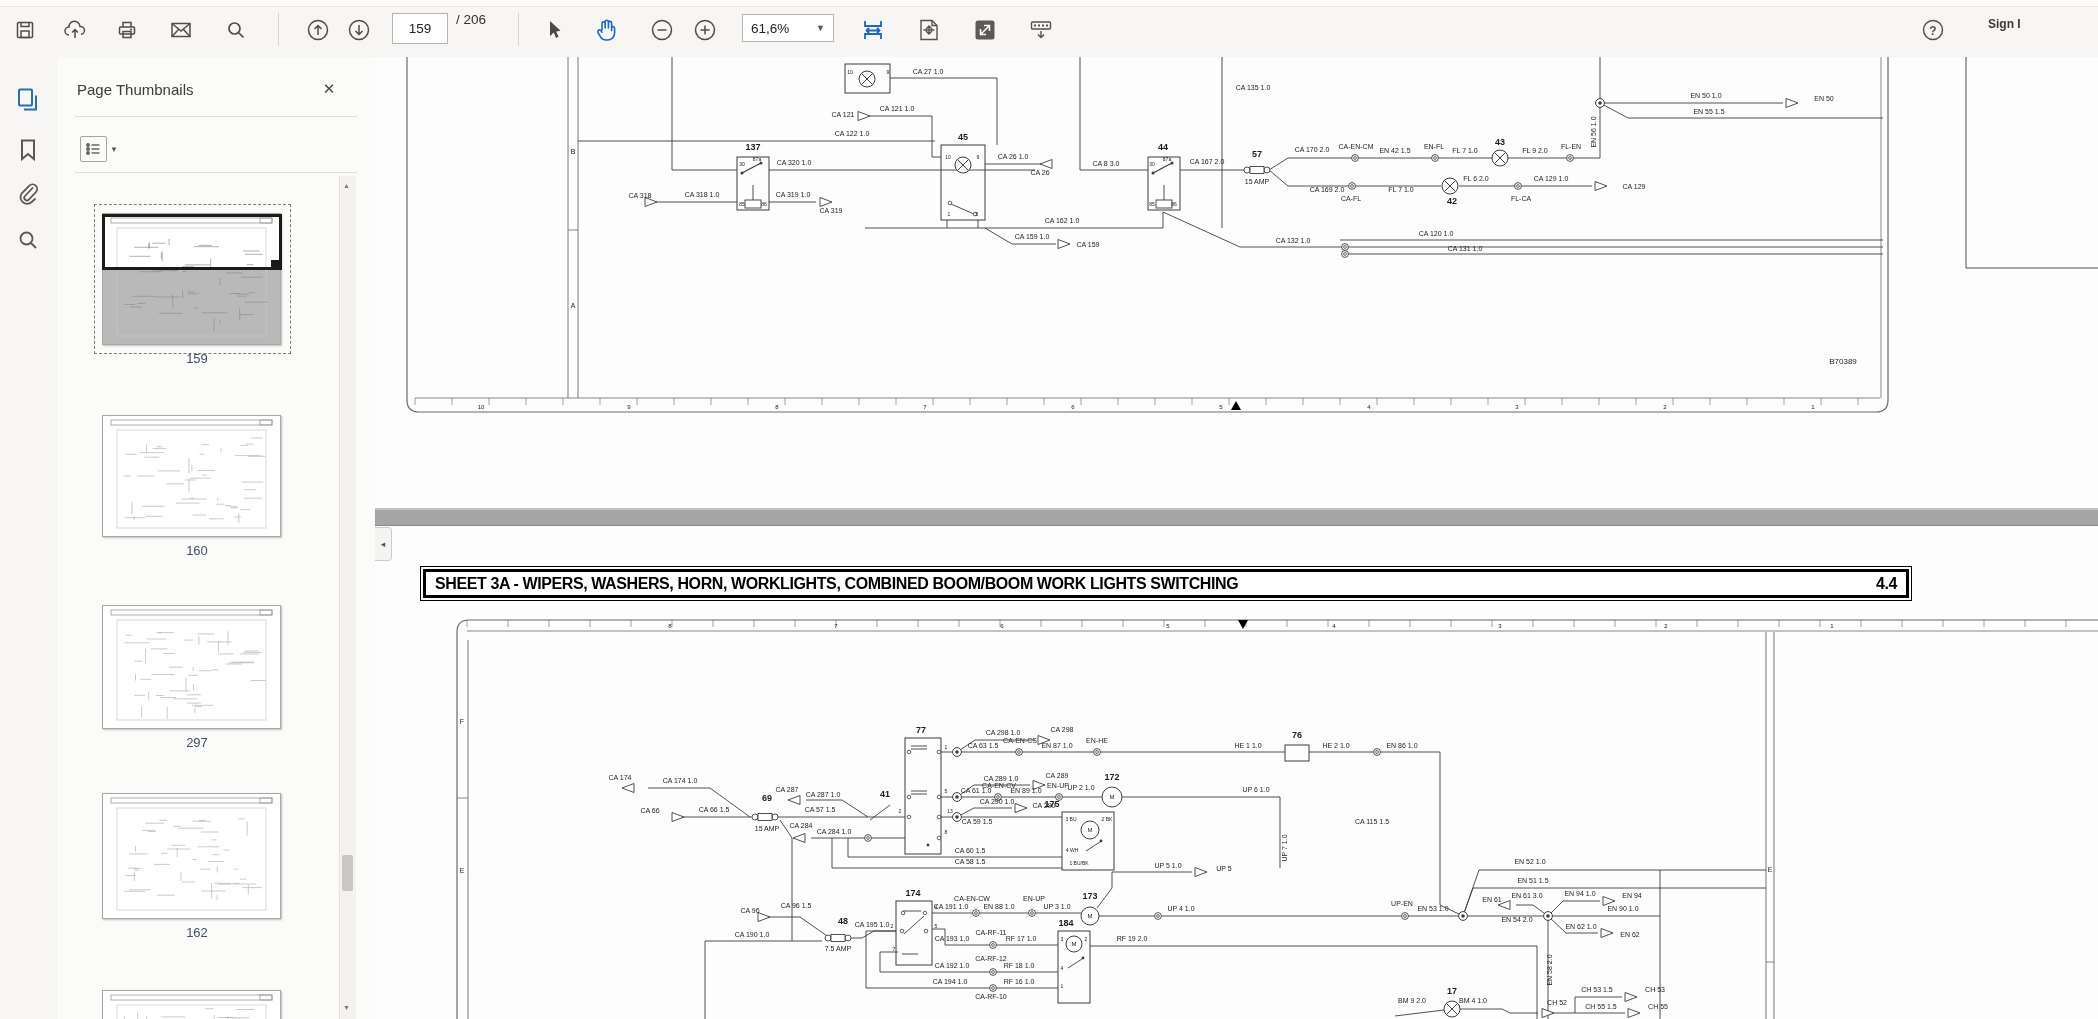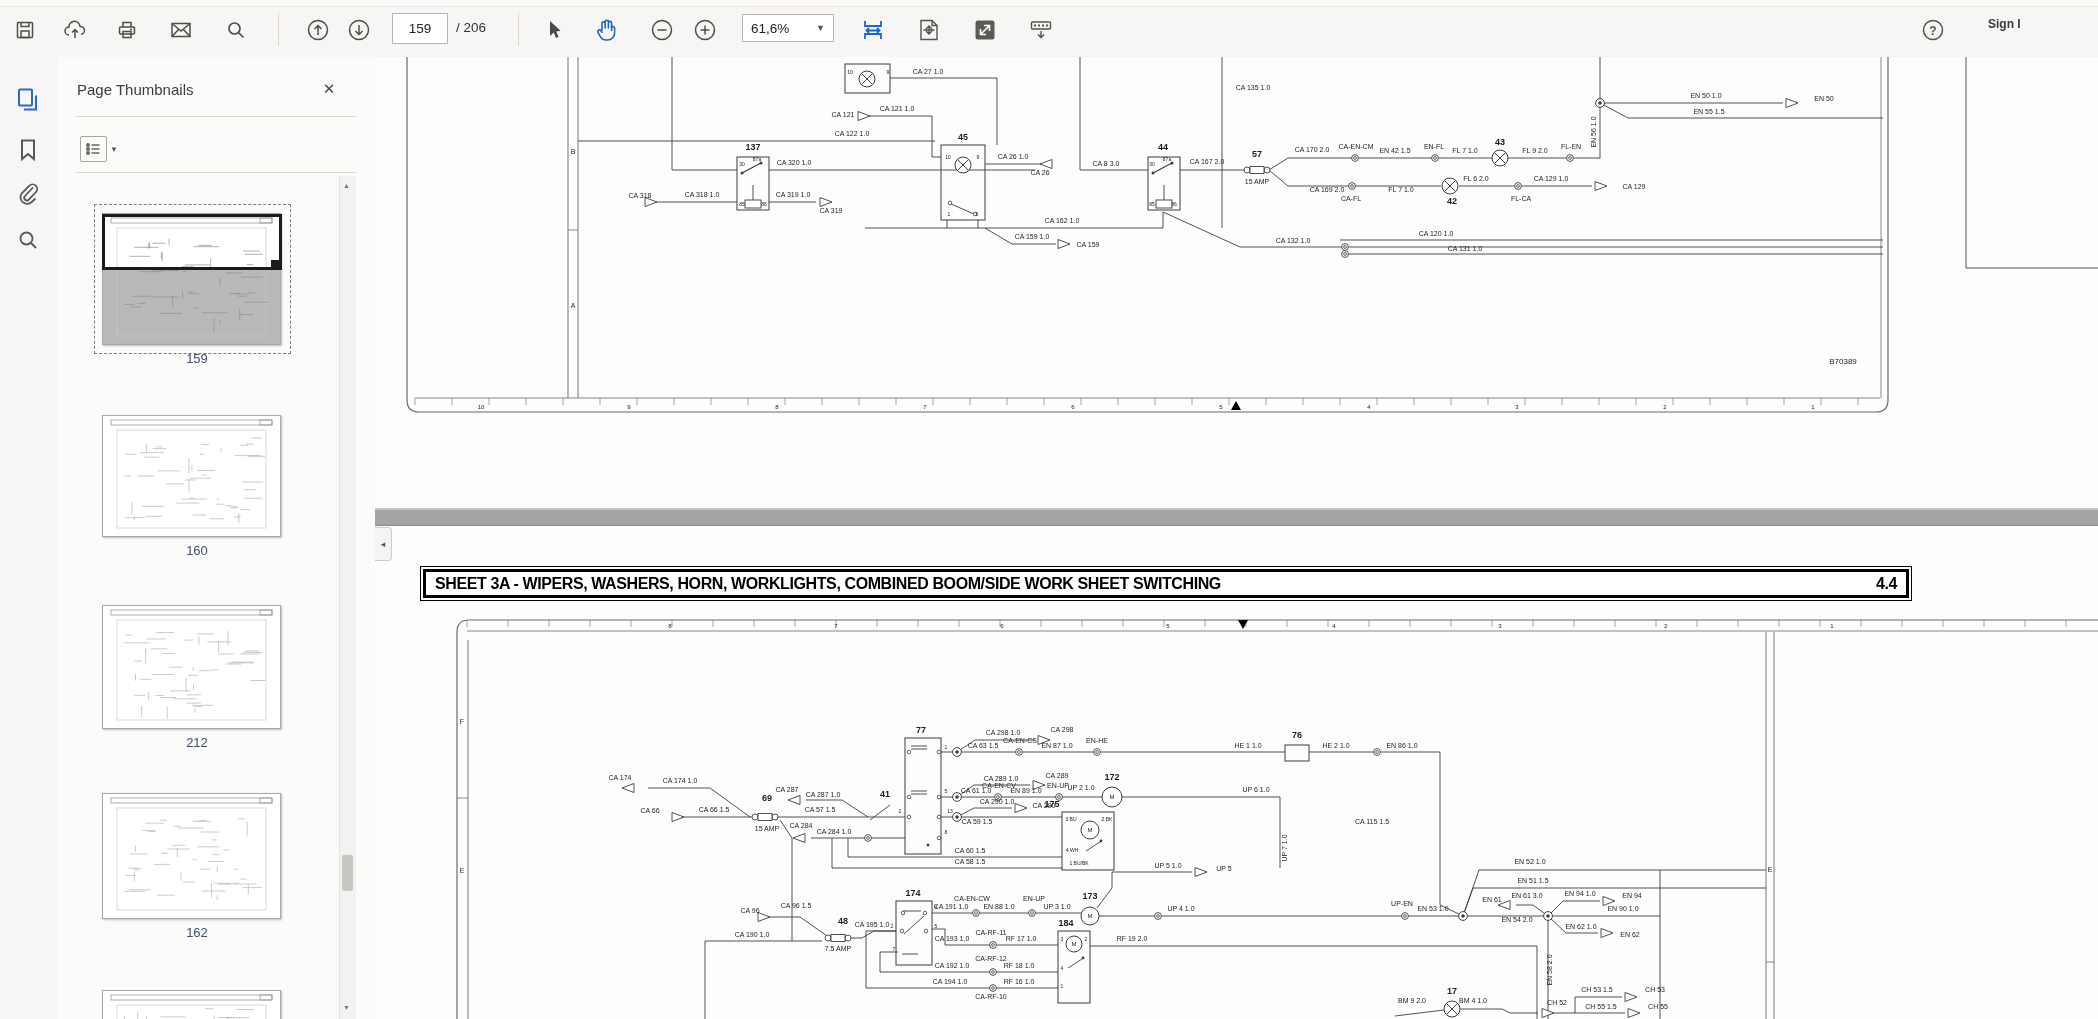--- a/index.html
+++ b/index.html
@@ -5,21 +5,21 @@
   html,body{margin:0;padding:0;background:#fff;font-family:"Liberation Sans",sans-serif;}
   #app{position:relative;width:2098px;height:1019px;overflow:hidden;background:#1d4ed8;}
   
   #toolbar{position:absolute;left:0;top:0;width:2098px;height:57px;background:#f7f6f4;border-bottom:1px solid #cbc8c3;}
   #toolbar:before{content:"";position:absolute;left:0;top:0;width:100%;height:6px;background:#fcfbfa;border-bottom:1px solid #e9e7e3;}
   .tbtn{position:absolute;top:14px;width:34px;height:32px;display:flex;align-items:center;justify-content:center;border-radius:3px;cursor:pointer;}
   .tbtn svg{display:block;}
   .tsep{position:absolute;top:13px;width:1px;height:33px;background:#d8d5d0;}
   .tfield{position:absolute;display:flex;align-items:center;justify-content:center;background:#fff;border:1px solid #b7b4af;font-size:13.5px;color:#222;}
   #pagefield{left:392px;top:13px;width:54px;height:29px;}
-  #pagetotal{position:absolute;left:456px;top:20px;font-size:13.5px;color:#333;}
+  #pagetotal{position:absolute;left:456px;top:12px;font-size:13.5px;color:#333;}
   #zoomfield{left:742px;top:14px;width:92px;height:28px;justify-content:space-between;padding:0 8px;box-sizing:border-box;}
   #zoomfield .caret{font-size:9px;color:#555;}
   #helpbtn{left:1916px;}
   #signin{position:absolute;left:1988px;top:17px;font-size:12px;font-weight:bold;color:#3a3a3a;white-space:nowrap;}
   
   #iconstrip{position:absolute;left:0;top:57px;width:57px;height:962px;background:#f7f6f4;border-right:1px solid #ddDAD6;border-right:1px solid #dddad6;}
   .sicon{position:absolute;left:13px;width:30px;height:30px;display:flex;align-items:center;justify-content:center;cursor:pointer;}
   #panel{position:absolute;left:57px;top:57px;width:318px;height:962px;background:#fbfbfa;border-right:7px solid #4d7c0f;}
   #paneltitle{position:absolute;left:20px;top:24px;font-size:15px;color:#3c3c3c;}
   #panelclose{position:absolute;left:260px;top:20px;width:24px;height:24px;display:flex;align-items:center;justify-content:center;font-size:15px;color:#4a4a4a;cursor:pointer;}
@@ -401,21 +401,21 @@
               <line x1="85.2" y1="69.3" x2="95.1" y2="69.3" stroke="#b5b5b5" stroke-width="0.7"></line>
               <line x1="95.9" y1="30.6" x2="95.9" y2="39.1" stroke="#b5b5b5" stroke-width="0.7"></line>
               <line x1="83.0" y1="71.8" x2="83.0" y2="85.9" stroke="#b5b5b5" stroke-width="0.7"></line>
               <line x1="83.7" y1="97.1" x2="97.8" y2="97.1" stroke="#b5b5b5" stroke-width="0.7"></line>
               <line x1="90.2" y1="60.8" x2="90.2" y2="65.0" stroke="#b5b5b5" stroke-width="0.7"></line>
               <line x1="64.2" y1="100.8" x2="64.2" y2="113.0" stroke="#b5b5b5" stroke-width="0.7"></line>
               <line x1="37.3" y1="73.3" x2="48.5" y2="73.3" stroke="#b5b5b5" stroke-width="0.7"></line>
               <line x1="147.6" y1="74.5" x2="162.6" y2="74.5" stroke="#b5b5b5" stroke-width="0.7"></line>
             </svg>
           </div>
-          <div class="tlabel" style="top:130px">212</div>
+          <div class="tlabel" style="top:130px">297</div>
         </div>
         <div class="thumb" style="left: 0px; top: 616px; width: 280px; height: 164px;">
           <div class="tpage" style="left:45px;top:0;width:177px;height:124px">
             <svg width="177" height="124" style="position:absolute;left:0;top:0">
               <rect x="8" y="4" width="161" height="5" fill="none" stroke="#9a9a9a" stroke-width="0.8"></rect>
               <rect x="157" y="4" width="12" height="5" fill="none" stroke="#9a9a9a" stroke-width="0.8"></rect>
               <rect x="14" y="14" width="149" height="102" fill="none" stroke="#c9c9c9" stroke-width="0.7"></rect>
               <line x1="21.4" y1="97.3" x2="42.1" y2="97.3" stroke="#b5b5b5" stroke-width="0.7"></line>
               <line x1="79.4" y1="88.0" x2="92.2" y2="88.0" stroke="#b5b5b5" stroke-width="0.7"></line>
               <line x1="70.2" y1="32.3" x2="77.7" y2="32.3" stroke="#b5b5b5" stroke-width="0.7"></line>
@@ -1078,17 +1078,17 @@
           <text x="1086" y="941" text-anchor="middle" font-size="5" fill="#1c1c1c">2</text>
           <text x="1062" y="970" text-anchor="middle" font-size="5" fill="#1c1c1c">4</text>
           <text x="1062" y="988" text-anchor="middle" font-size="5" fill="#1c1c1c">1</text>
           <text x="462" y="724" text-anchor="middle" font-size="7" fill="#1c1c1c">F</text>
           <text x="462" y="873" text-anchor="middle" font-size="7" fill="#1c1c1c">E</text>
           <text x="1770" y="872" text-anchor="middle" font-size="7" fill="#1c1c1c">E</text>
         </g>
       </svg>
     <div id="sepbar"></div>
     <div id="titlebar">
-      <span class="t">SHEET 3A - WIPERS, WASHERS, HORN, WORKLIGHTS, COMBINED BOOM/SIDE WORK SHEET SWITCHING</span>
+      <span class="t">SHEET 3A - WIPERS, WASHERS, HORN, WORKLIGHTS, COMBINED BOOM/BOOM WORK LIGHTS SWITCHING</span>
       <span class="t">4.4</span>
     </div>
   </div>
 </div>
 
 </body></html>

